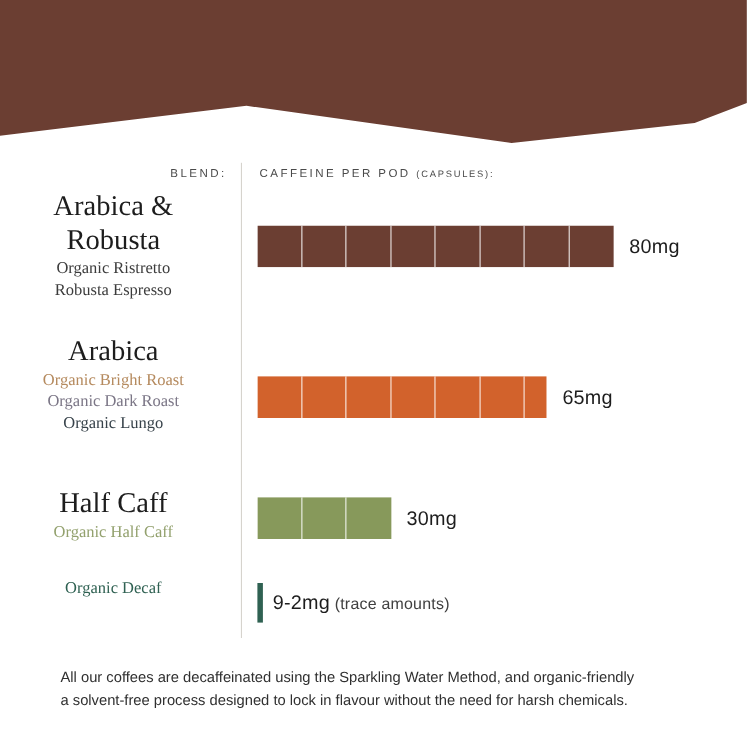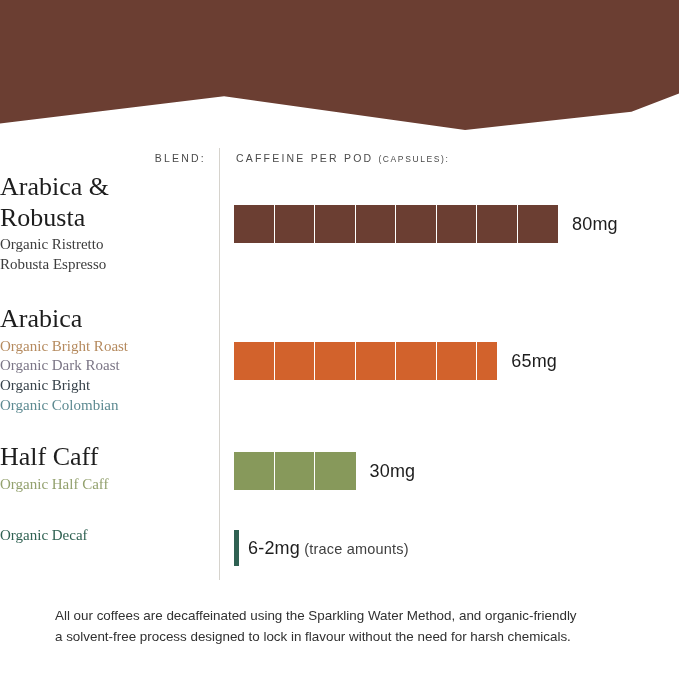--- a/index.html
+++ b/index.html
@@ -100,21 +100,21 @@
     width: 679px;
   }
   .row {
     position: relative;
     width: 679px;
   }
   .row-labels {
     position: absolute;
     left: 0;
     width: 206px;
-    text-align: left;
+    text-align: center;
   }
   .blend-name {
     font-family: "Liberation Serif", serif;
     font-size: 26px;
     color: #1d1d1d;
     line-height: 1.18;
     font-weight: 400;
   }
   .sub-list {
     margin-top: 2px;
@@ -215,22 +215,21 @@
         </div>
         <div class="bar-value"><span>80mg</span></div>
       </div>
     </div>
     <div class="row" style="position: absolute; left: 0px; top: 0px; width: 679px;">
       <div class="row-labels" style="top: 132px;">
         <div class="blend-name">Arabica</div>
         <div class="sub-list">
           <div class="sub-item" style="color: rgb(181, 138, 94);">Organic Bright Roast</div>
           <div class="sub-item" style="color: rgb(123, 118, 134);">Organic Dark Roast</div>
-          <div class="sub-item" style="color: rgb(55, 66, 74);">Organic Bright</div>
-          <div class="sub-item" style="color: rgb(93, 138, 145);">Organic Colombian</div>
+          <div class="sub-item" style="color: rgb(55, 66, 74);">Organic Lungo</div>
         </div>
       </div>
       <div class="bar-wrap" style="top: 170px;">
         <div class="bar">
           <div class="seg" style="width: 40.5px; background: rgb(210, 98, 44);"></div>
           <div class="seg" style="width: 40.5px; background: rgb(210, 98, 44);"></div>
           <div class="seg" style="width: 40.5px; background: rgb(210, 98, 44);"></div>
           <div class="seg" style="width: 40.5px; background: rgb(210, 98, 44);"></div>
           <div class="seg" style="width: 40.5px; background: rgb(210, 98, 44);"></div>
           <div class="seg" style="width: 40.5px; background: rgb(210, 98, 44);"></div>
@@ -256,21 +255,21 @@
       </div>
     </div>
     <div class="row" style="position: absolute; left: 0px; top: 0px; width: 679px;">
       <div class="row-labels" style="top: 352px;">
         <div class="sub-list">
           <div class="sub-item" style="color: rgb(47, 97, 82);">Organic Decaf</div>
         </div>
       </div>
       <div class="bar-wrap" style="top: 358px;">
         <div class="tick-bar" style="background: rgb(47, 97, 82);"></div>
-        <div class="bar-value" style="margin-left: 9px;"><span>6-2mg</span><span class="trace"> (trace amounts)</span></div>
+        <div class="bar-value" style="margin-left: 9px;"><span>9-2mg</span><span class="trace"> (trace amounts)</span></div>
       </div>
     </div>
   </div>
 
 <div class="footer">
   <div>All our coffees are decaffeinated using the Sparkling Water Method, and organic-friendly</div>
   <div>a solvent-free process designed to lock in flavour without the need for harsh chemicals.</div>
 </div>
 
 </body></html>

